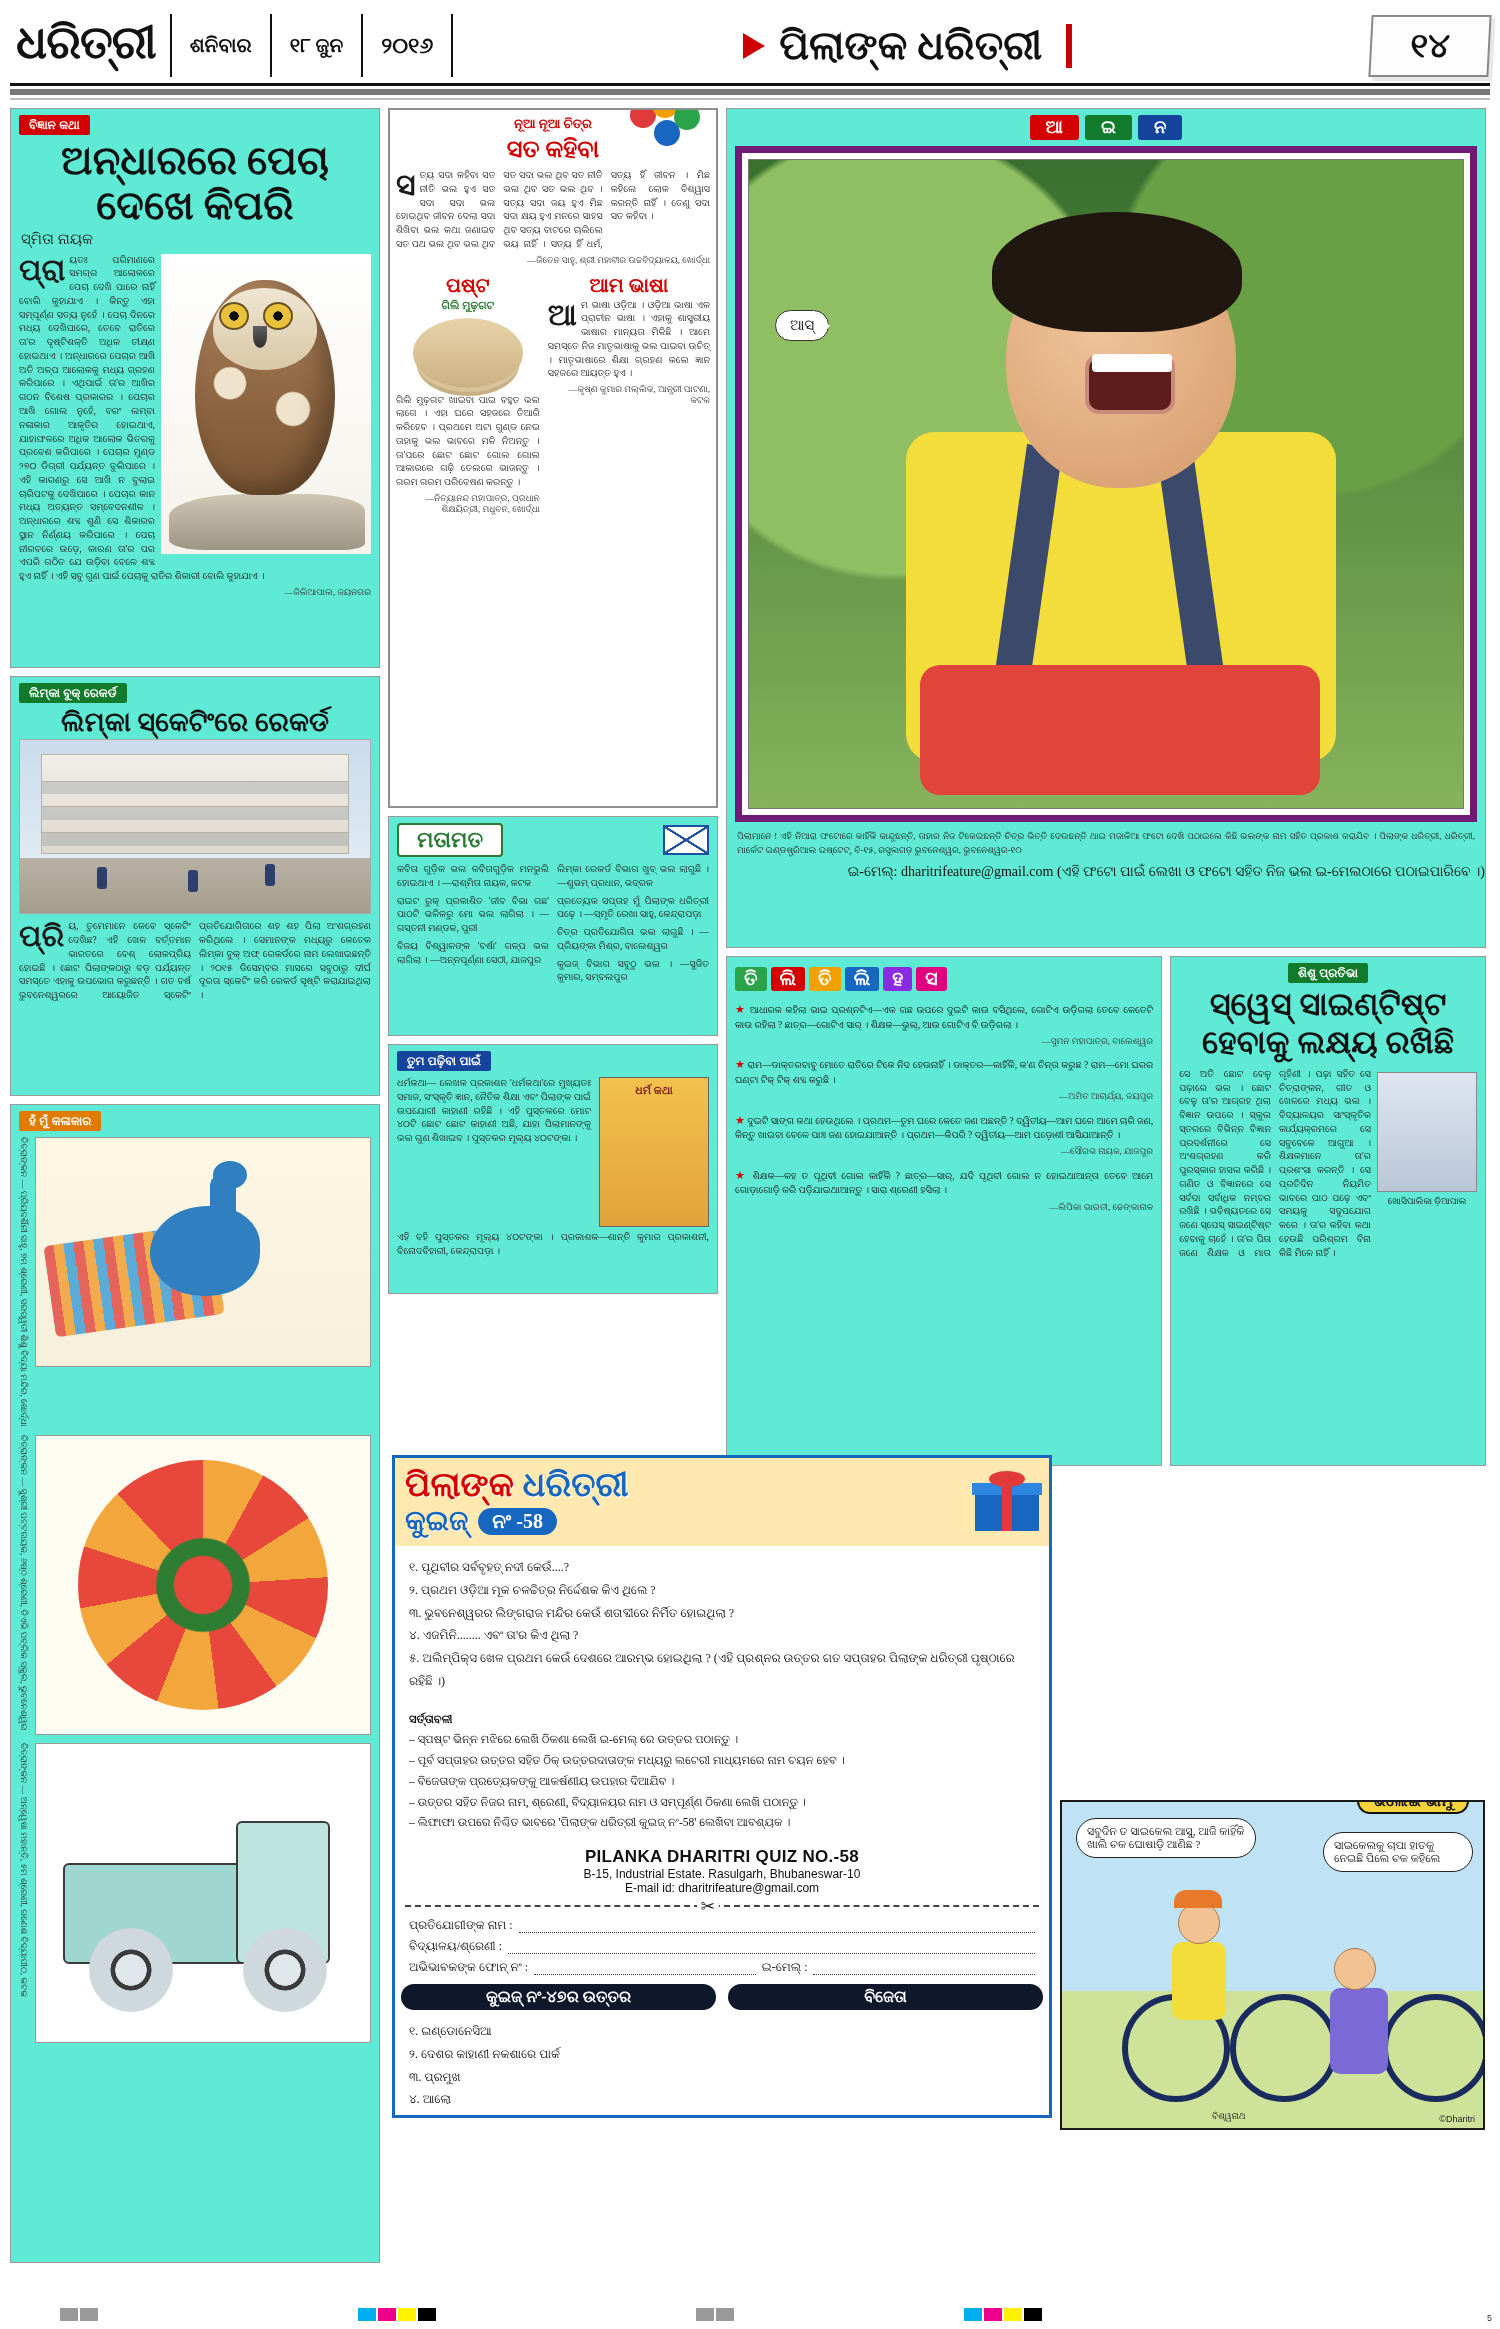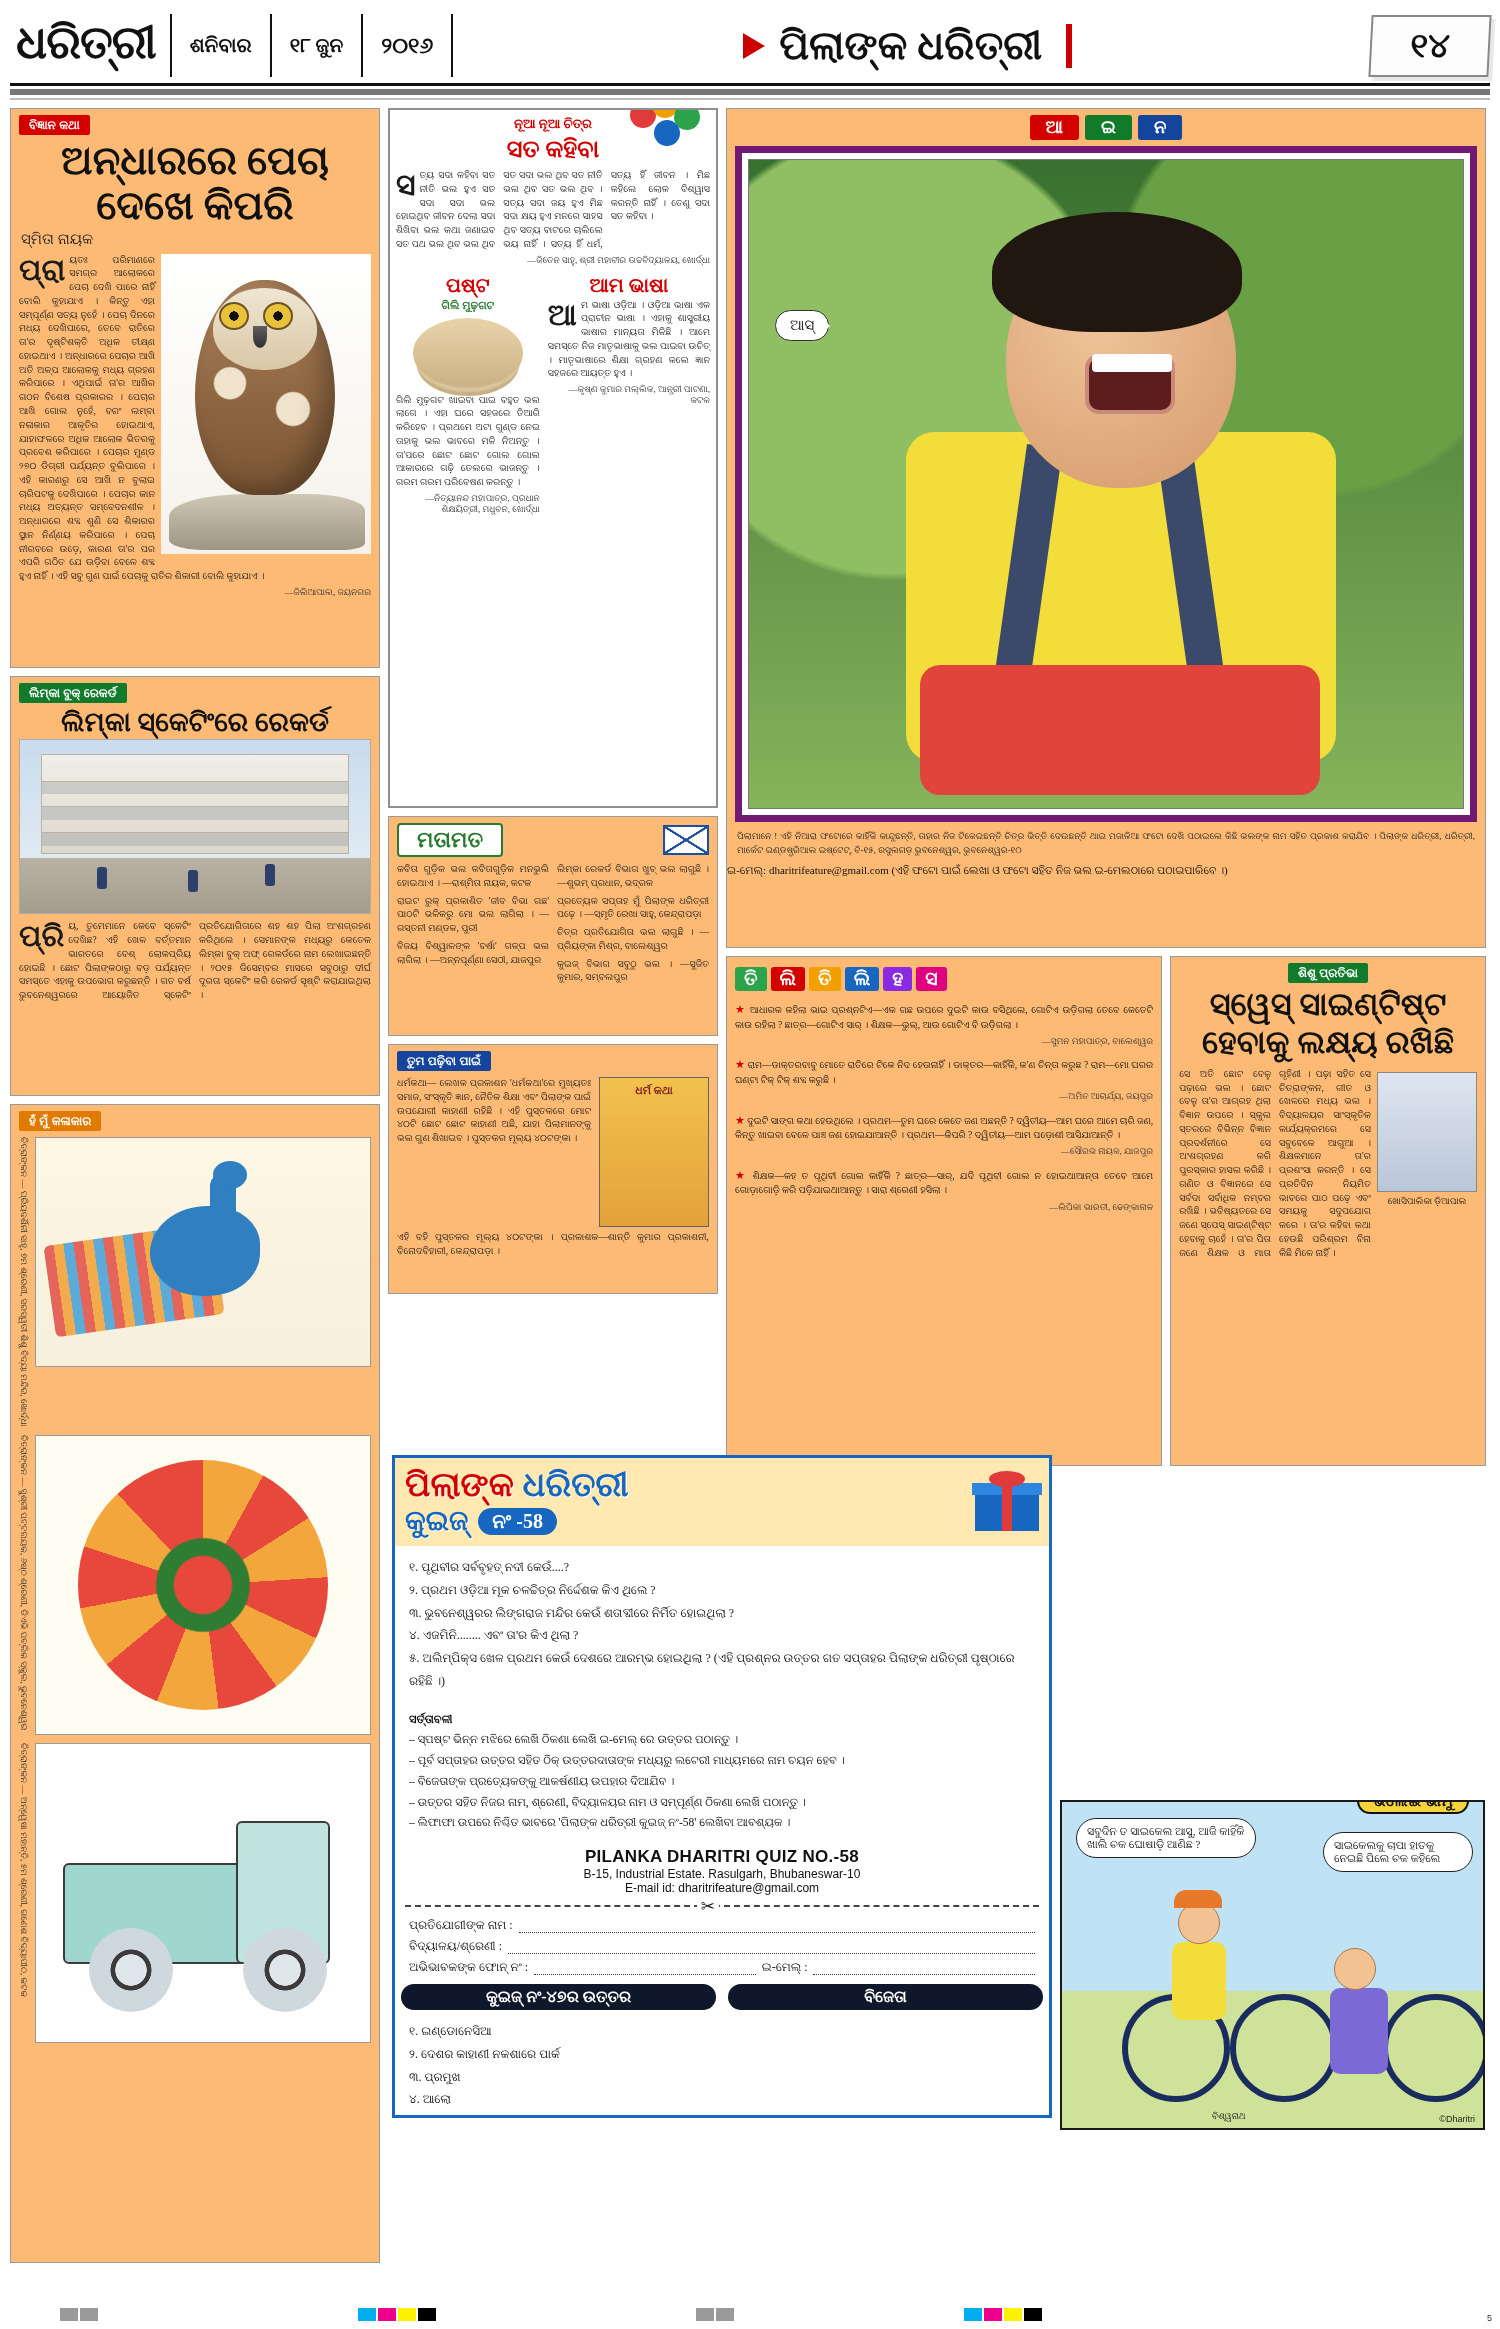--- a/index.html
+++ b/index.html
@@ -60,21 +60,21 @@
     display:flex; gap:8px; margin-top:8px; height:2155px;
   }
   .col { display:flex; flex-direction:column; gap:8px; }
   .colA { width:370px; }
   .colB { width:330px; }
   .colC { width:760px; display:flex; flex-direction:column; gap:8px; }
 
   .od { font-family:"Liberation Serif", serif; }
 
   
-  .box { border:1px solid #999; background:#fdba74; position:relative; }
+  .box { border:1px solid #999; background:#5eead4; position:relative; }
   .pad { padding:6px 8px; }
 
   .tag {
     display:inline-block; background:#d40000; color:#fff;
     font-size:12px; font-weight:bold; padding:3px 10px; border-radius:2px;
   }
   .tag.blue { background:#14449b; }
   .tag.green { background:#127b2b; }
 
   h1.headline {
@@ -253,21 +253,21 @@
   .kid-shirt{position:absolute;left:22%;top:42%;width:430px;height:330px;background:#f2dd3b;border-radius:28px;}
   .kid-strapl{position:absolute;left:36%;top:44%;width:36px;height:300px;background:#3b4a6b;transform:rotate(8deg);}
   .kid-strapr{position:absolute;left:60%;top:44%;width:36px;height:300px;background:#3b4a6b;transform:rotate(-8deg);}
   .kid-pants{position:absolute;left:24%;bottom:2%;width:400px;height:130px;background:#e0443a;border-radius:20px;}
   .speech {
     position:absolute; left:26px; top:150px; background:#fff; border:1px solid #333;
     border-radius:18px; padding:6px 14px; font-size:15px; font-family:"Liberation Serif",serif;
   }
   .speech::after{content:"";position:absolute;right:-10px;bottom:6px;border:8px solid transparent;border-left-color:#fff;}
   .photo-cap { font-size:9px; line-height:1.5; padding:4px 10px; text-align:justify; color:#222;}
-  .email-strip { font-size:11px; text-align:left; padding:3px 0 6px; color:#111; }
+  .email-strip { font-size:14px; text-align:right; padding:3px 0 6px; color:#111; }
 
   .tililisa { display:flex; gap:4px; padding:4px 0;}
   .tl-cell { color:#fff;font-weight:bold;font-size:19px;padding:1px 9px;border-radius:3px;font-family:"Liberation Serif",serif;}
 
   .star-item { font-size:9.5px; line-height:1.5; text-align:justify; margin-bottom:8px; }
   .star { color:#d40000; font-size:11px; }
 
   .shishu-head { text-align:center; font-family:"Liberation Serif",serif;
                  font-size:32px; font-weight:bold; line-height:1.2; padding:2px 4px 6px; }
   .kid-thumb { width:100px;height:120px;background:linear-gradient(#dfe6f0,#b9c6d8);

